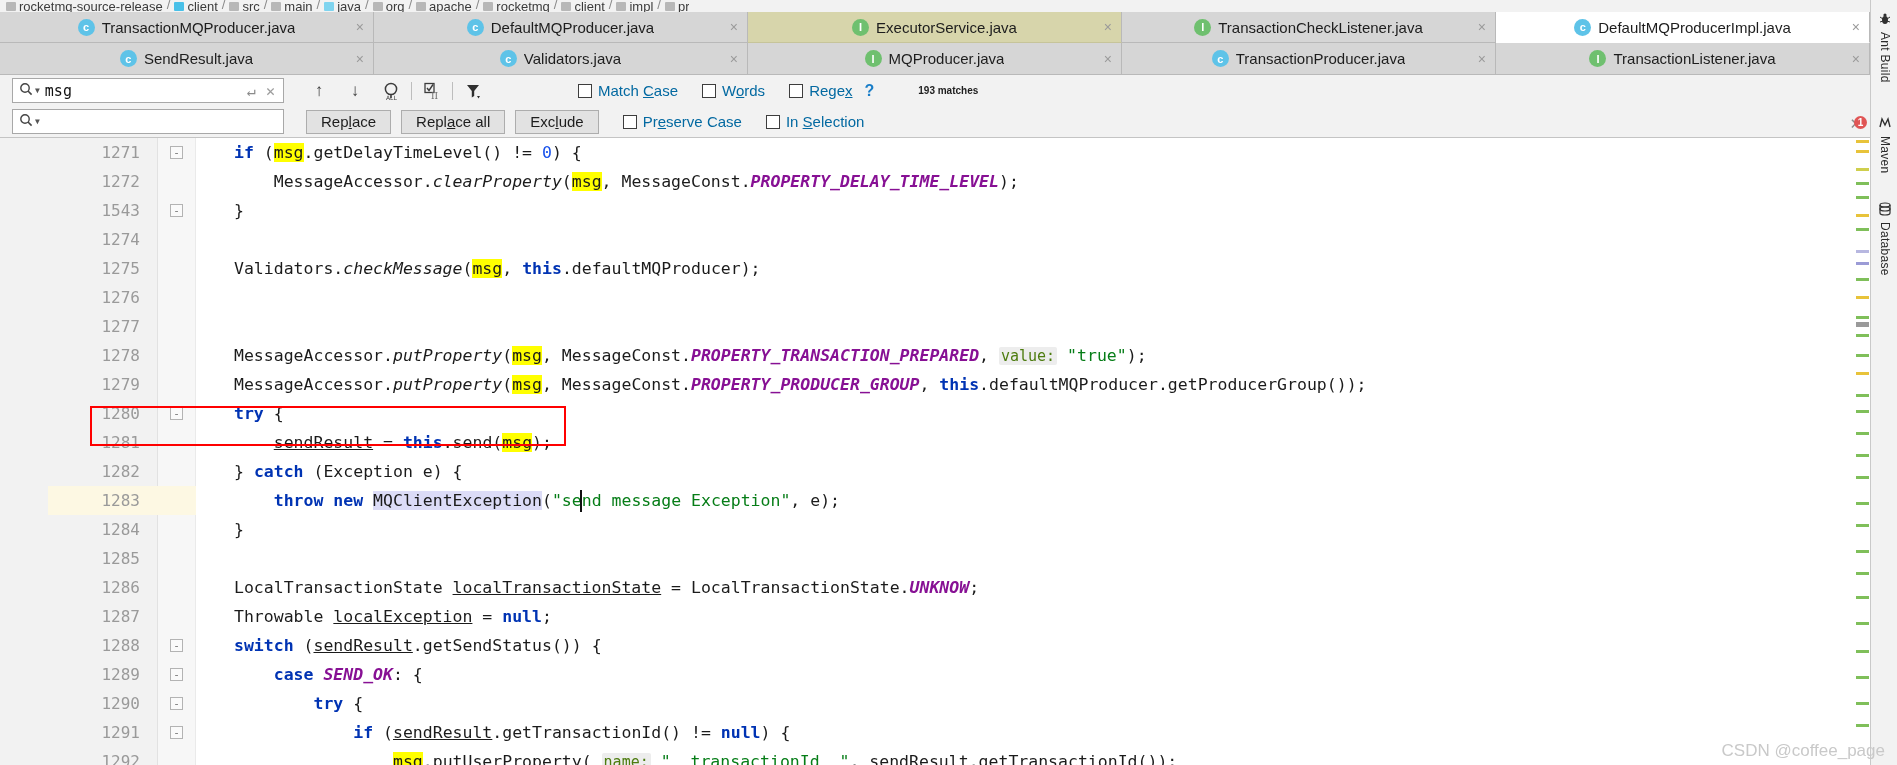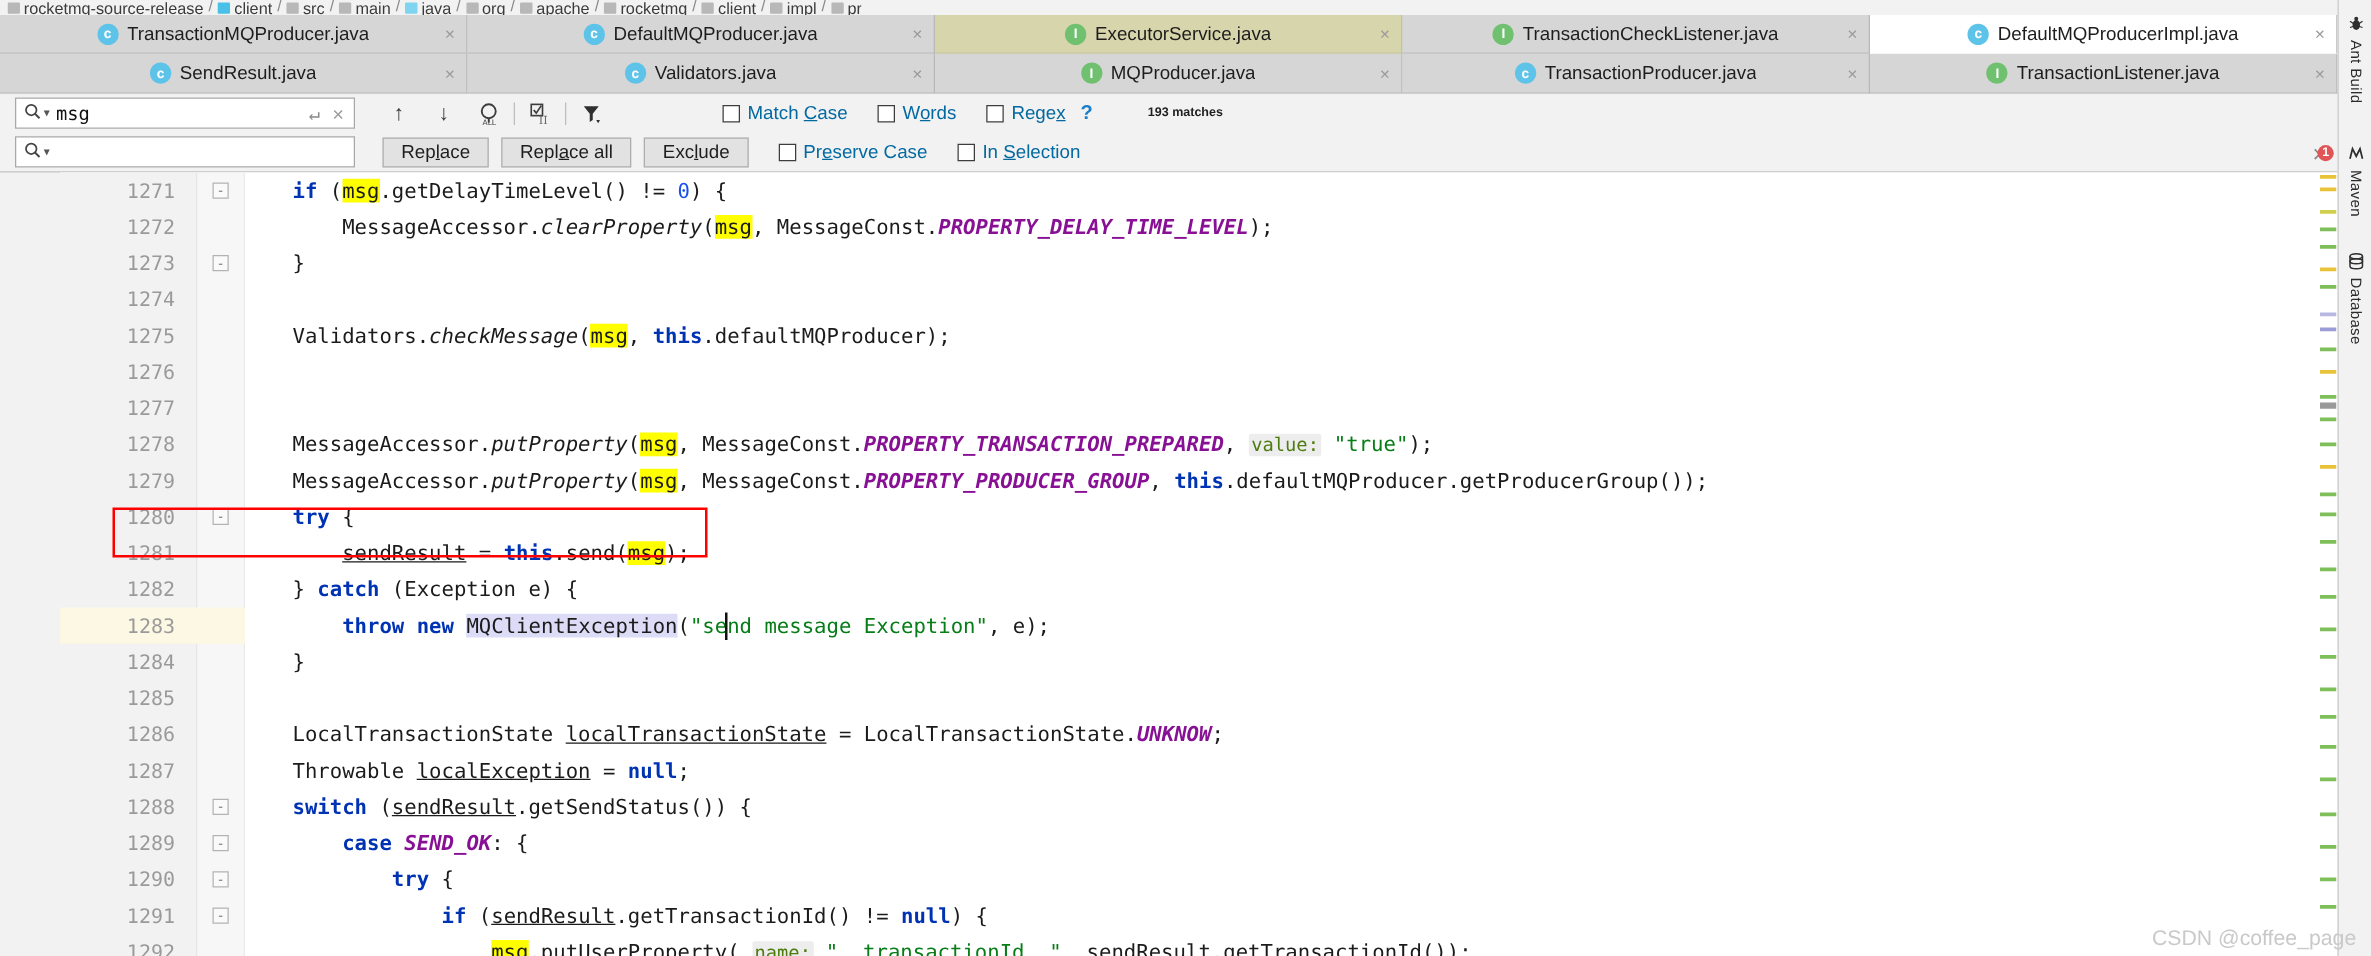--- a/index.html
+++ b/index.html
@@ -395,21 +395,21 @@
   </div>
 
   <div class="editor">
     <div class="gutter"></div>
     <div class="fold-col"></div>
 
     <div class="rowhl" style="top:348px"></div>
 
     <div class="ln" style="top:0px">1271</div>
     <div class="ln" style="top:29px">1272</div>
-    <div class="ln" style="top:58px">1273</div>
+    <div class="ln" style="top:58px">1543</div>
     <div class="ln" style="top:87px">1274</div>
     <div class="ln" style="top:116px">1275</div>
     <div class="ln" style="top:145px">1276</div>
     <div class="ln" style="top:174px">1277</div>
     <div class="ln" style="top:203px">1278</div>
     <div class="ln" style="top:232px">1279</div>
     <div class="ln" style="top:261px">1280</div>
     <div class="ln" style="top:290px">1281</div>
     <div class="ln" style="top:319px">1282</div>
     <div class="ln" style="top:348px">1283</div>

